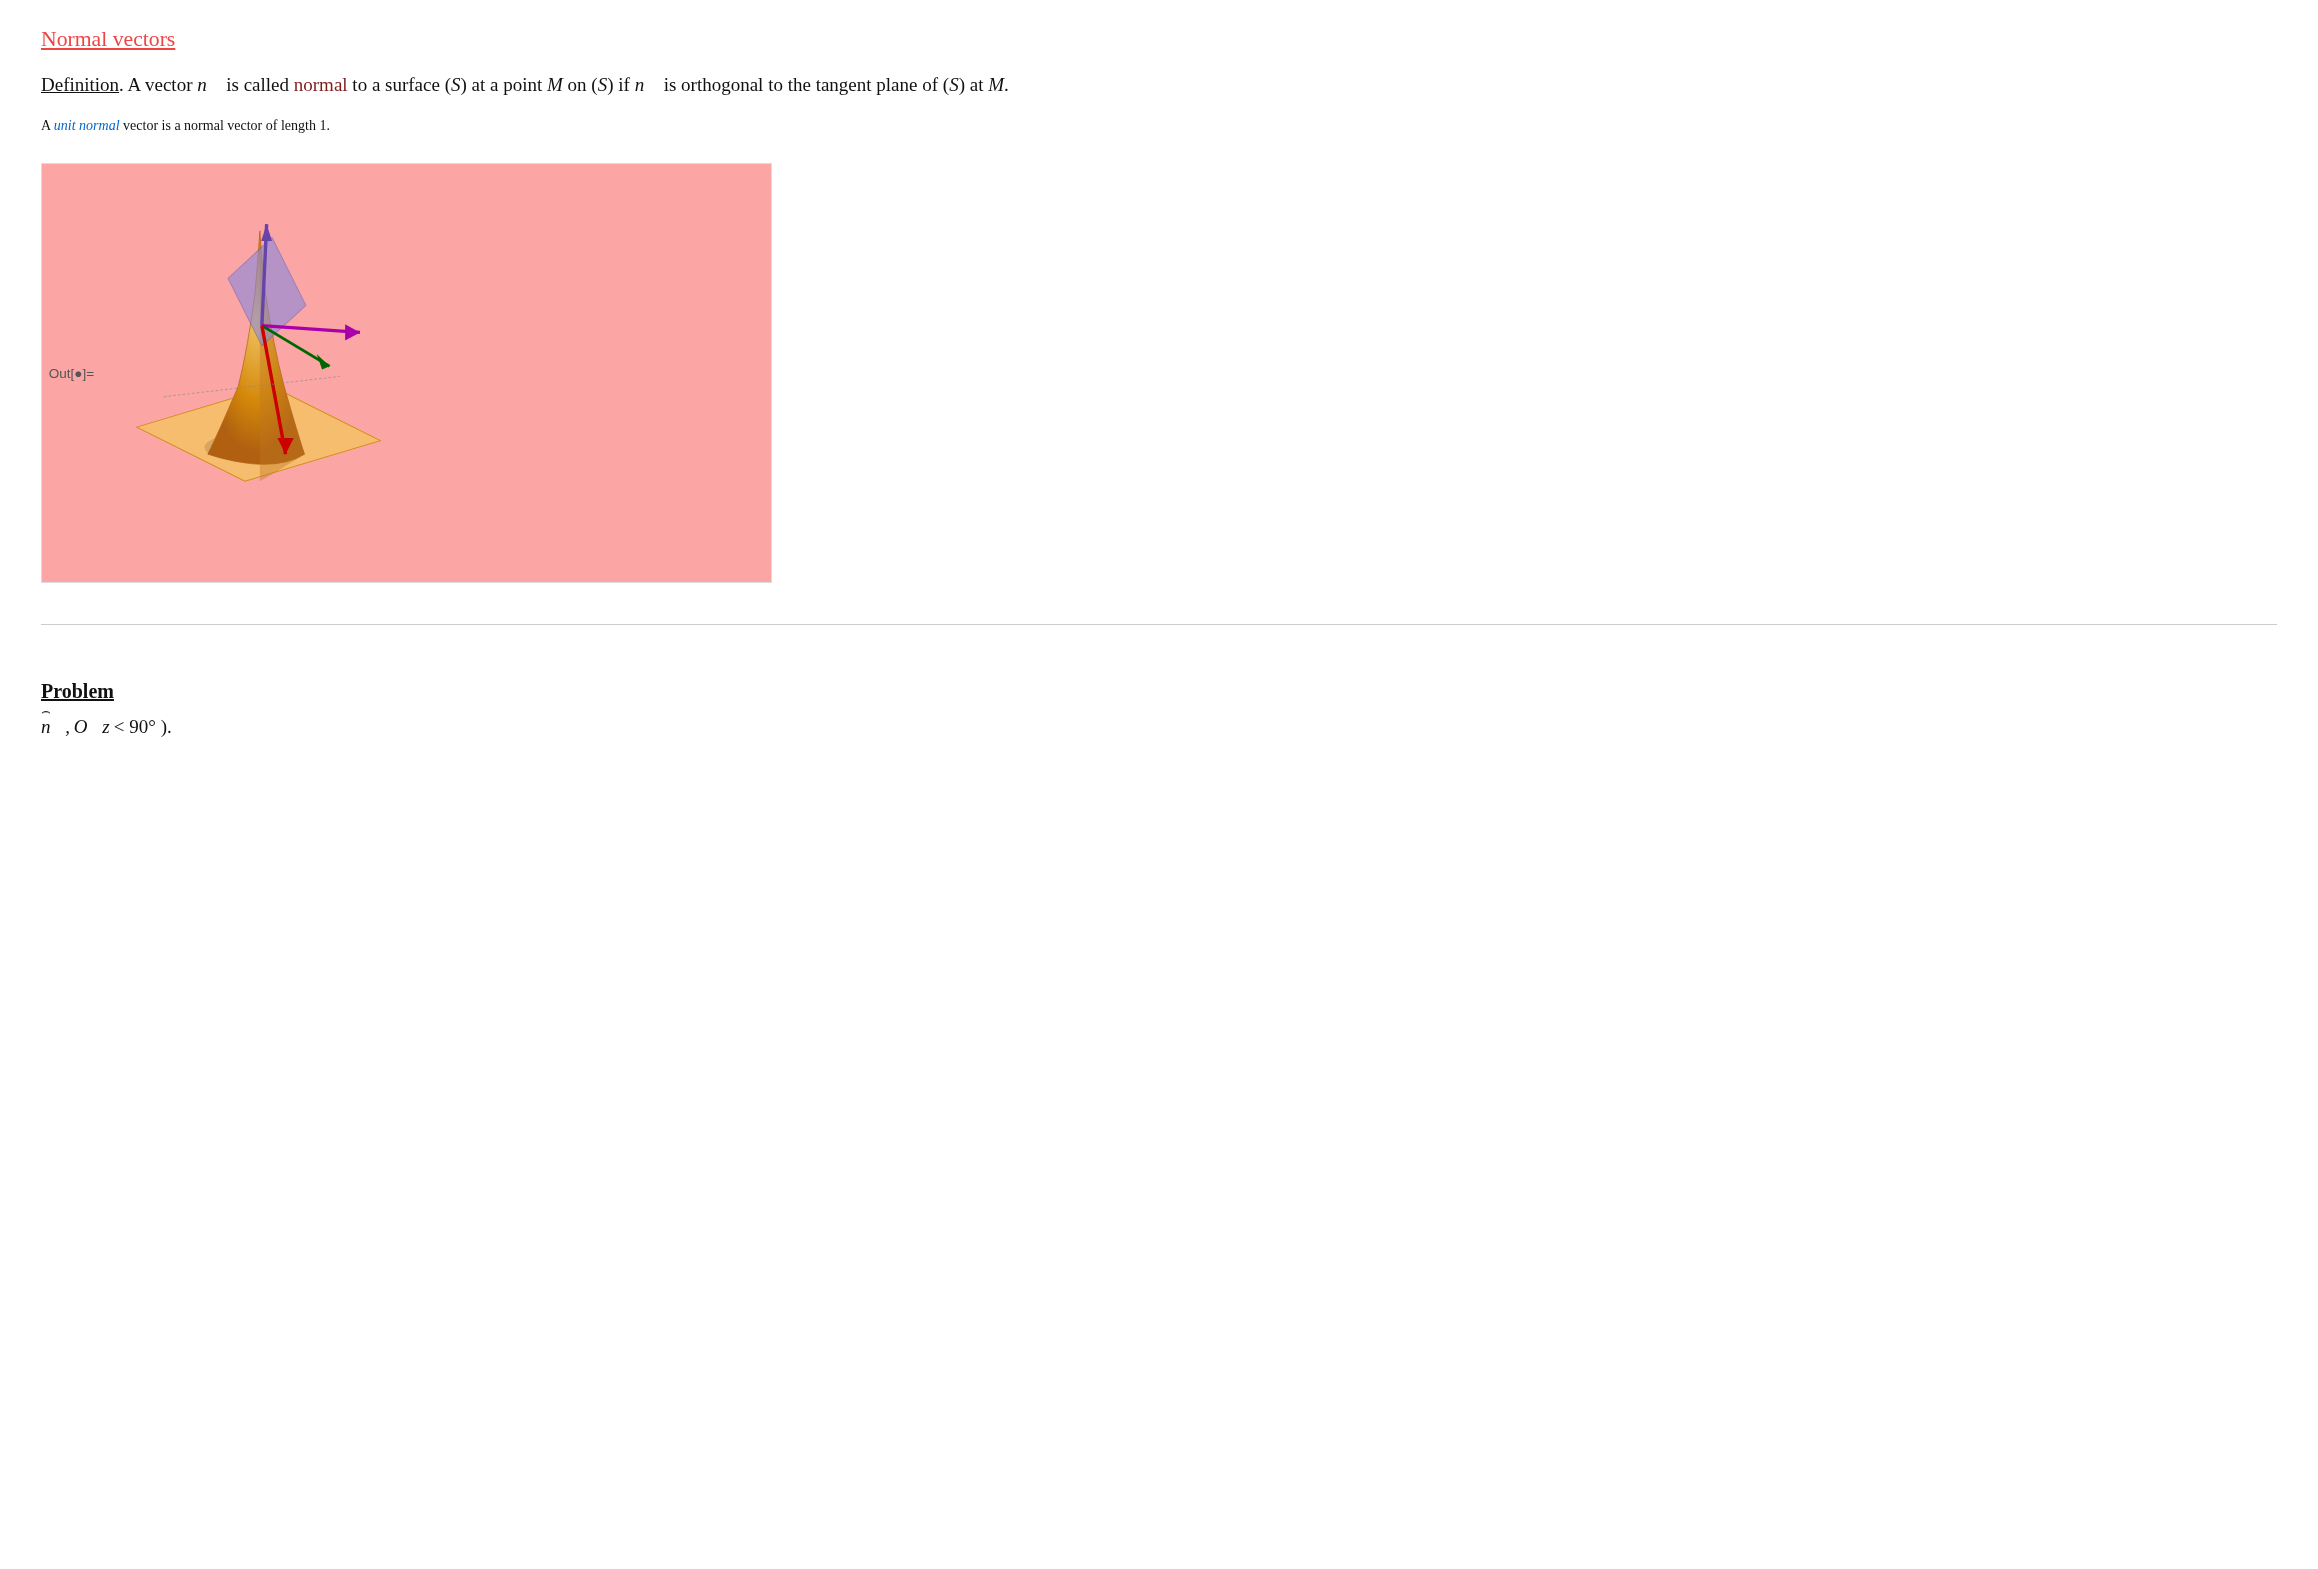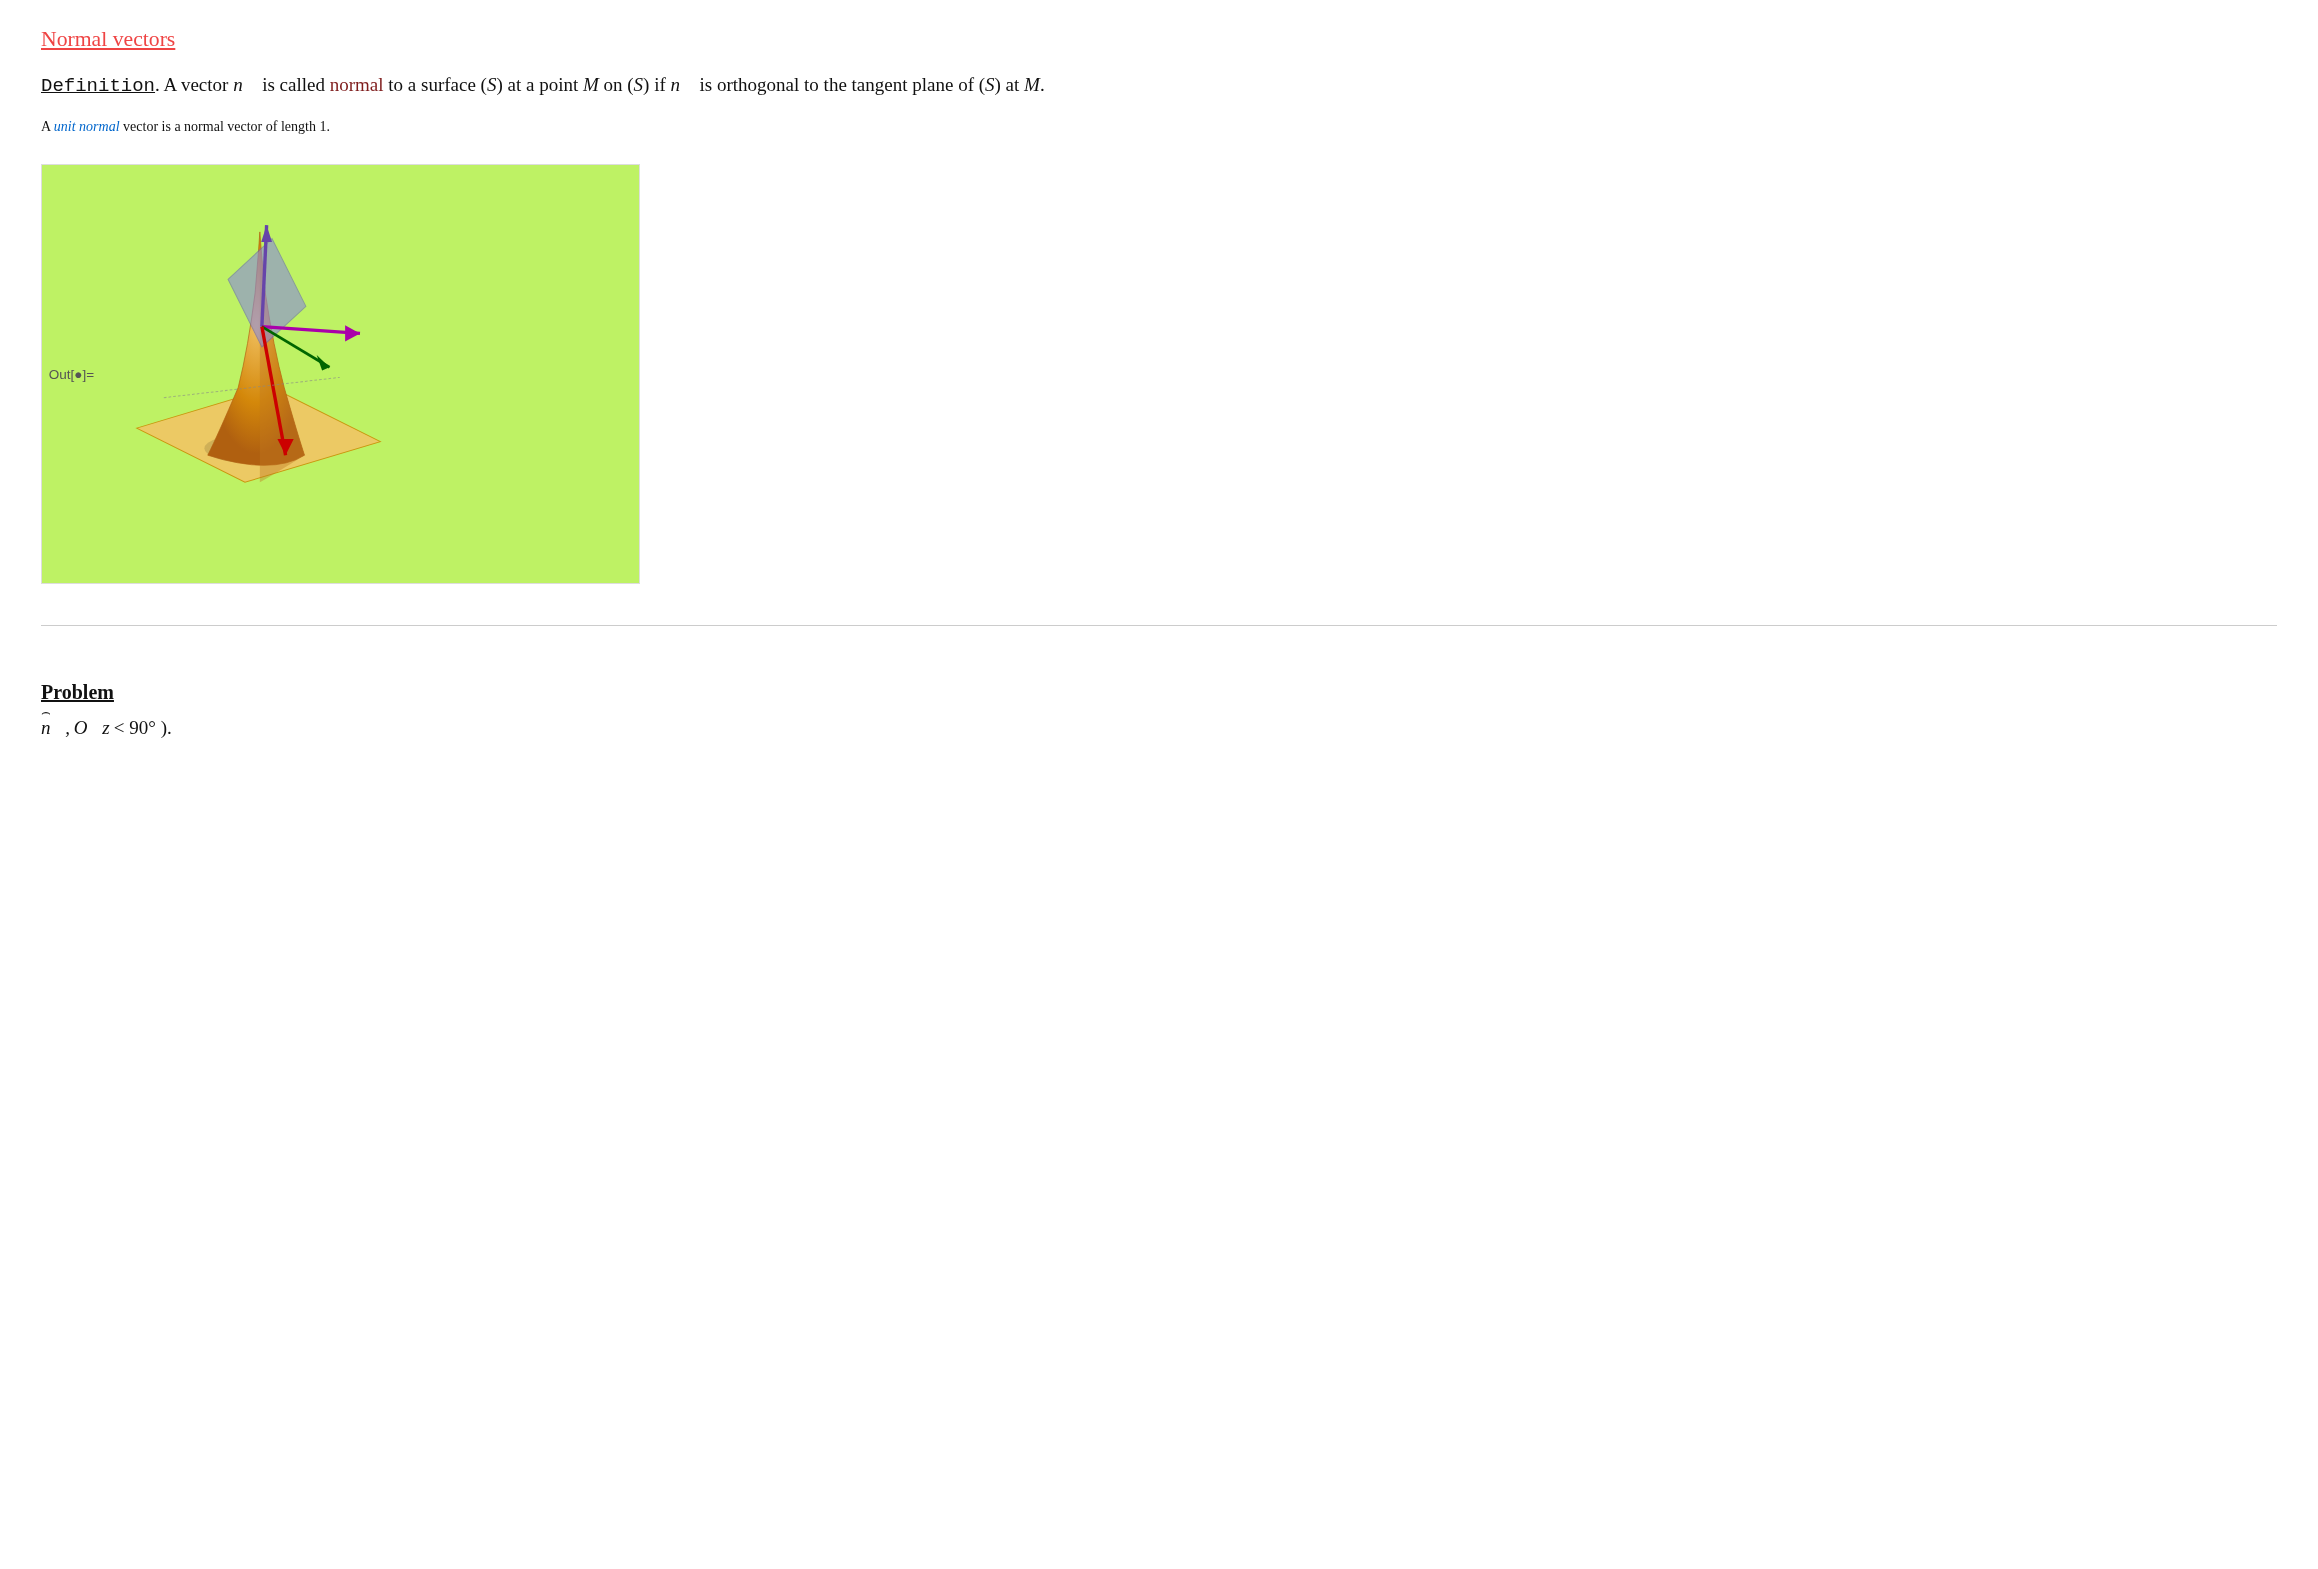--- a/index.html
+++ b/index.html
@@ -27,40 +27,39 @@
     }
 
     .unit-normal-line {
       font-size: 14px;
       margin-bottom: 27px;
       line-height: 1.5;
     }
 
     .definition-word {
       text-decoration: underline;
-      font-family: Liberation Mono, monospace;
     }
 
     .normal-italic {
       color: #7f1d1d;
     }
 
     .unit-normal-italic {
       color: #0066cc;
       font-style: italic;
     }
 
     .diagram-container {
       border: 0.7px solid #ddd;
-      width: 599px;
+      width: 731px;
       height: 420px;
       position: relative;
       margin-bottom: 41px;
       overflow: hidden;
-      background: #bef264;
+      background: #fca5a5;
       text-decoration: underline;
     }
 
     .out-label {
       position: absolute;
       left: 6.8px;
       top: 50%;
       transform: translateY(-50%);
       font-size: 13.5px;
       color: #555;

